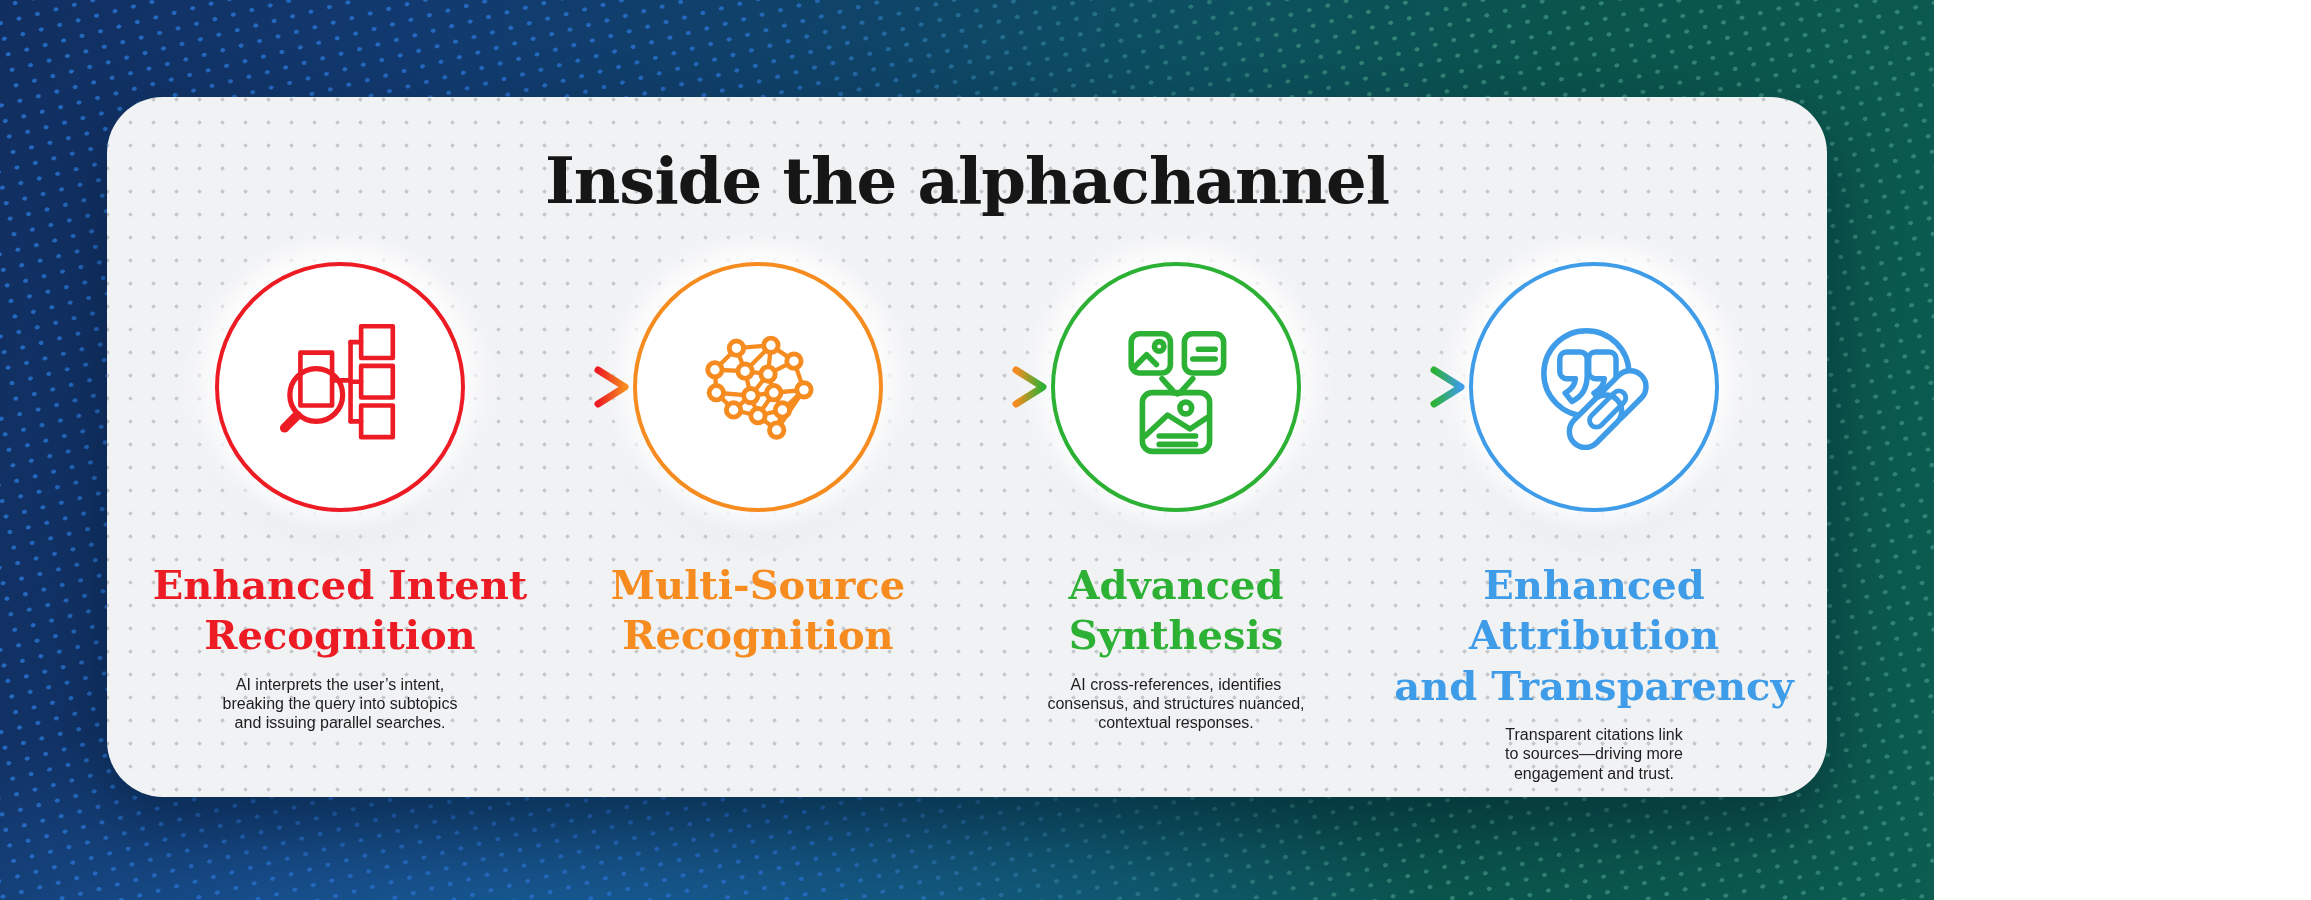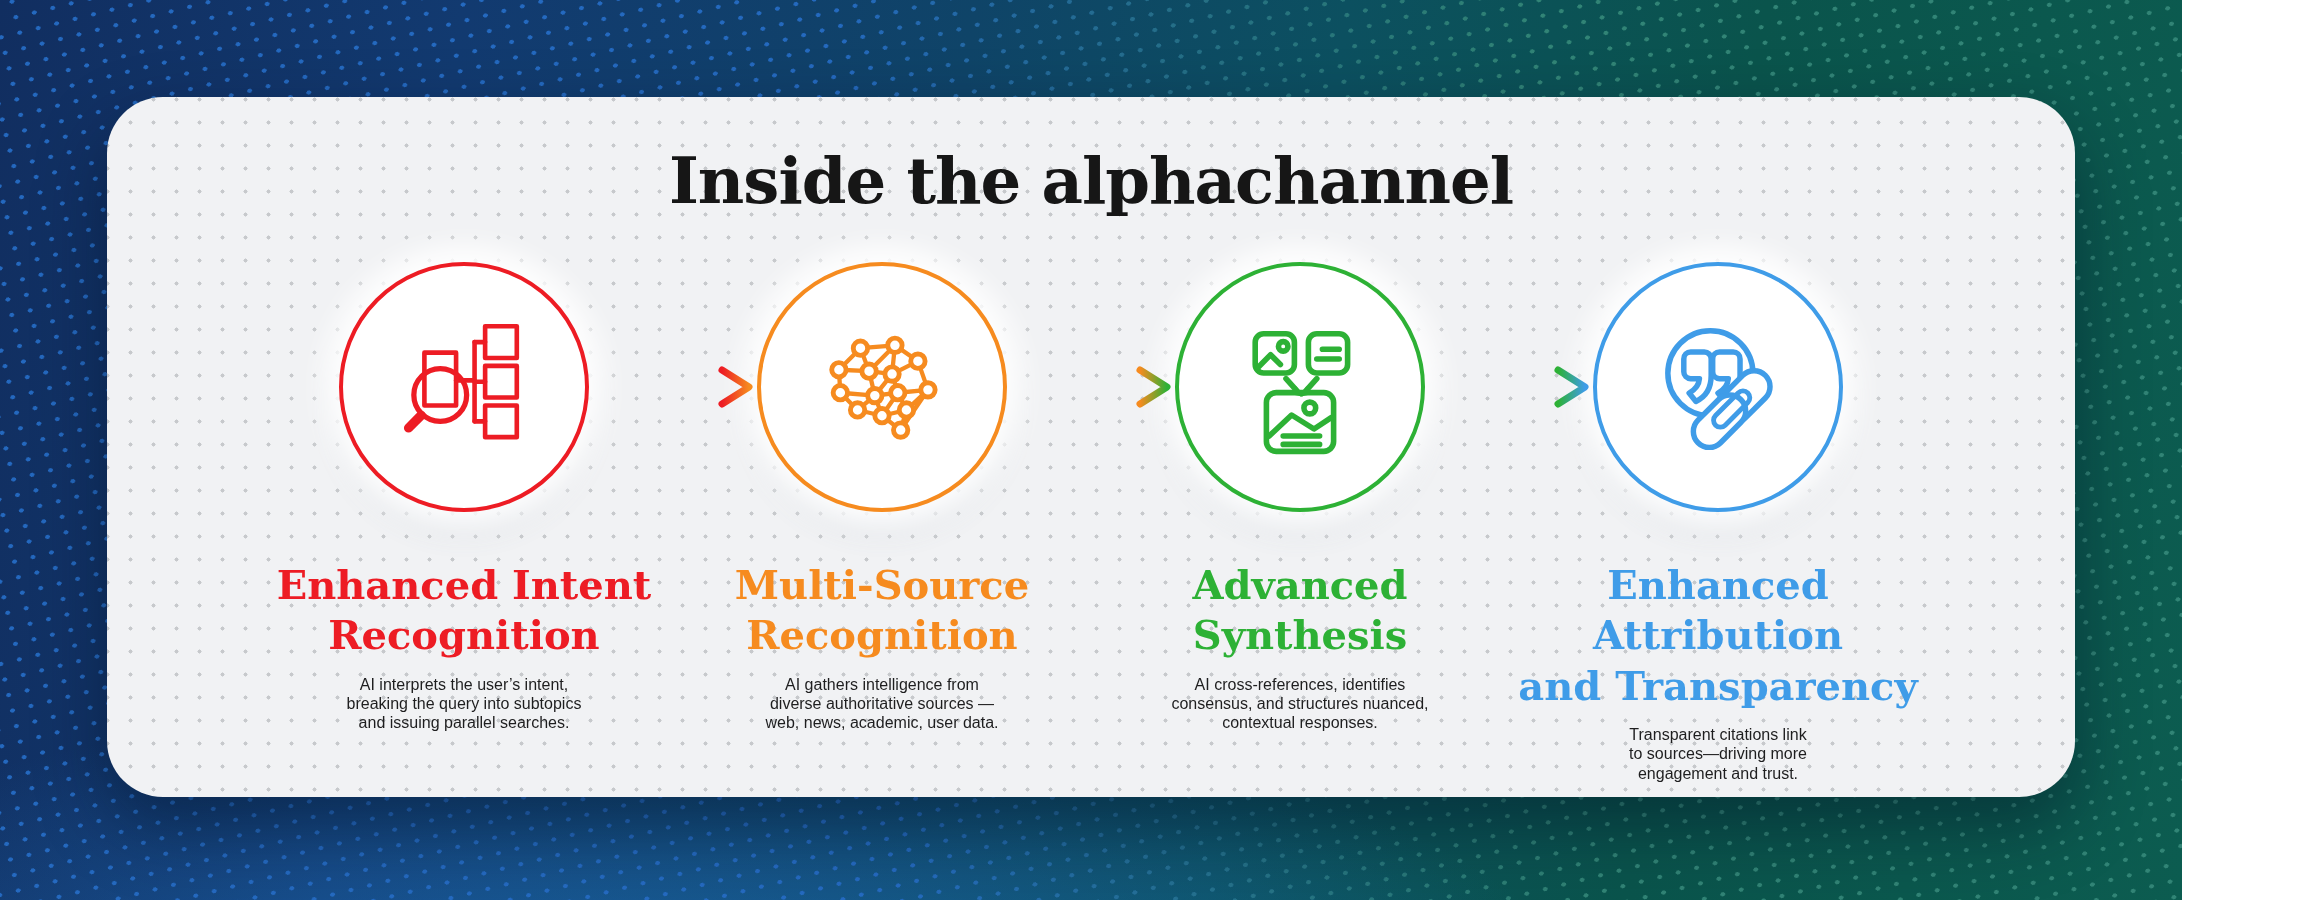--- a/index.html
+++ b/index.html
@@ -1,20 +1,20 @@
 <!DOCTYPE html>
 <html style="--bg-left: #112e60; --bg-right: #0c5c50;"><head>
 <meta charset="utf-8">
 <style>
   * { margin:0; padding:0; box-sizing:border-box; }
   html,body { width:2311px; height:900px; overflow:hidden; }
   body { font-family:"Liberation Sans", sans-serif; }
 
   
-  .stage { position:relative; width:2182px; height:900px; overflow:hidden;
+  .stage { position:relative; width:1934px; height:900px; overflow:hidden;
     background:
       radial-gradient(1500px 480px at 28% 112%, rgba(35,125,205,.55), transparent 65%),
       linear-gradient(99deg, var(--bg-left,#112e60) 0%, #123a70 20%, #0f4468 42%, #0c5060 58%, #0a544c 76%, var(--bg-right,#0c5c50) 100%);
   }
   .bg-dots { position:absolute; inset:-30%; transform:rotate(-14deg); pointer-events:none;
     background-size:19px 16px; }
   .bg-dots-blue {
     background-image:radial-gradient(ellipse 4.4px 3px at center, rgba(38,108,196,.95) 60%, transparent 62%);
     -webkit-mask-image:linear-gradient(100deg,#000 44%,transparent 63%);
             mask-image:linear-gradient(100deg,#000 44%,transparent 63%);
@@ -108,23 +108,20 @@
                 <circle cx="87" cy="50" r="5"></circle>
               <circle cx="38" cy="64" r="5"></circle>
                 <circle cx="55" cy="68" r="5"></circle>
                 <circle cx="72" cy="64" r="5"></circle>
                 <circle cx="68" cy="78" r="5"></circle>
             </g>
           </svg>
         </div>
         <h2 class="step-heading">Multi-Source
 Recognition</h2>
-        <p class="step-body">AI gathers intelligence from
-diverse authoritative sources —
-web, news, academic, user data.</p>
       </div>
 
       <div class="step" style="--accent: #2db135;">
         <div class="circle">
           <svg width="140" height="140" viewBox="0 0 100 100" fill="none" stroke="currentColor" stroke-width="4" stroke-linejoin="round" stroke-linecap="round">
             <rect x="18" y="12" width="28" height="28" rx="6"></rect>
             <circle cx="38" cy="21" r="3.4"></circle>
             <path d="M20 36 L29 27 L36 34"></path>
             <rect x="56" y="12" width="28" height="28" rx="6"></rect>
             <path d="M66 23 H78 M62 30 H78"></path>

